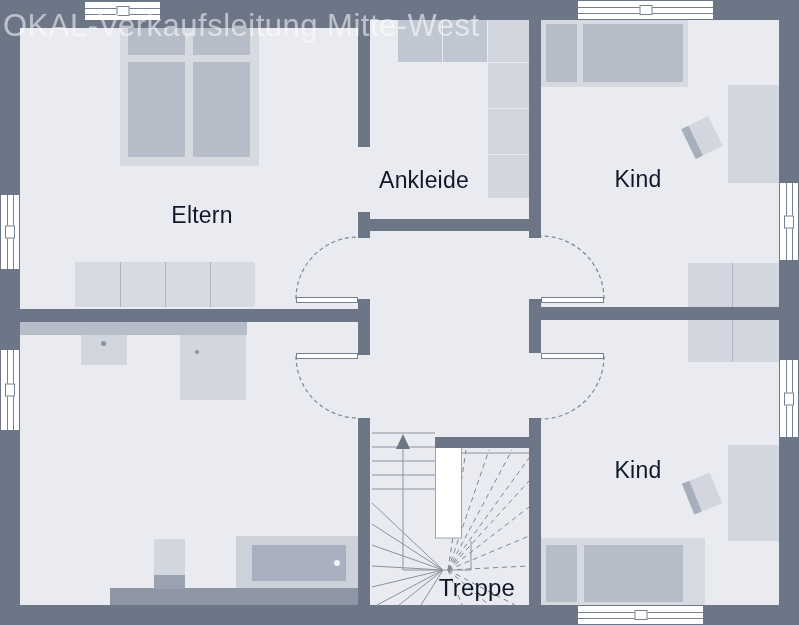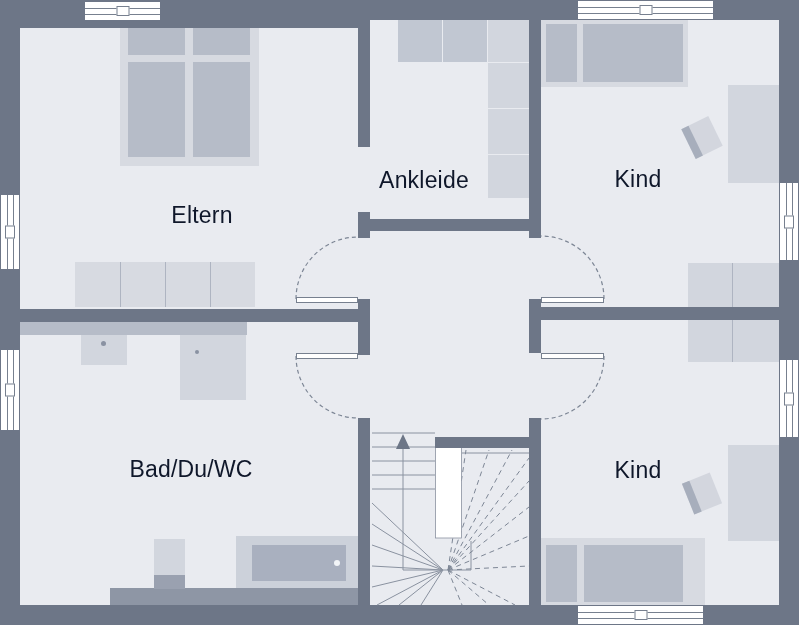--- a/index.html
+++ b/index.html
@@ -195,17 +195,18 @@
     </div>
   <div class="window h z40" style="left:578px;top:606px;width:125px;height:18px;">
       <span class="rail r1"></span>
       <span class="rail r2"></span>
       <span class="handle"></span>
     </div>
 
   <div class="label z40" style="left:202px;top:215px;">Eltern</div>
   <div class="label z40" style="left:424px;top:180px;">Ankleide</div>
   <div class="label z40" style="left:638px;top:179px;">Kind</div>
-  <div class="label z40" style="left:191px;top:469px;">Bad/Du/WC</div>
   <div class="label z40" style="left:638px;top:470px;">Kind</div>
-
+  <div class="label z40" style="left:477px;top:588px;font-size:24px;">Treppe</div>
+
+  <div class="watermark">OKAL-Verkaufsleitung Mitte-West</div>
 
 </div>
 
 </body></html>

